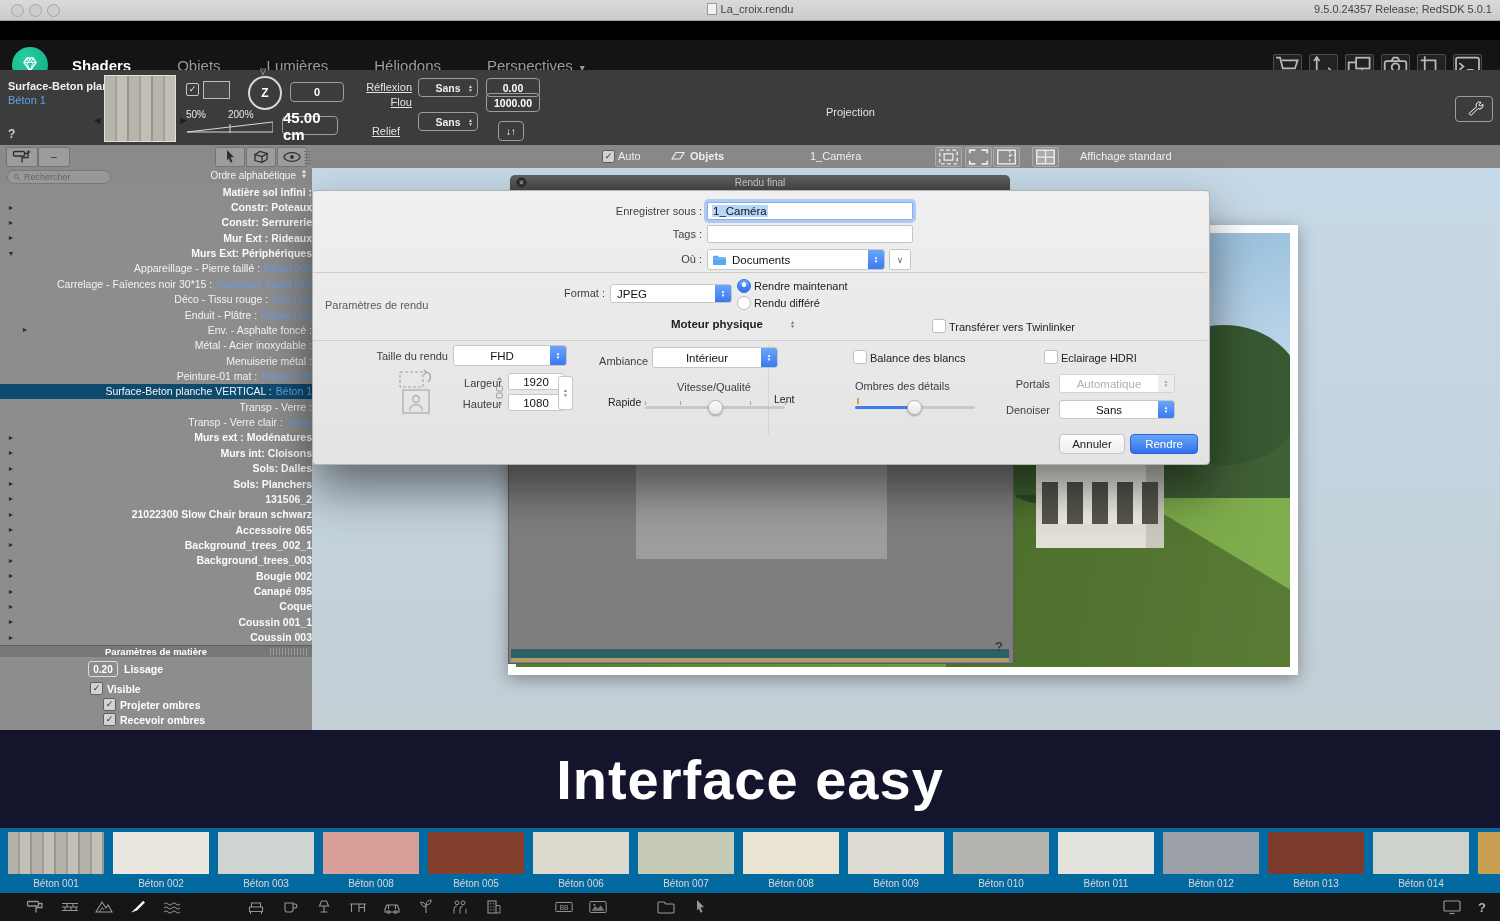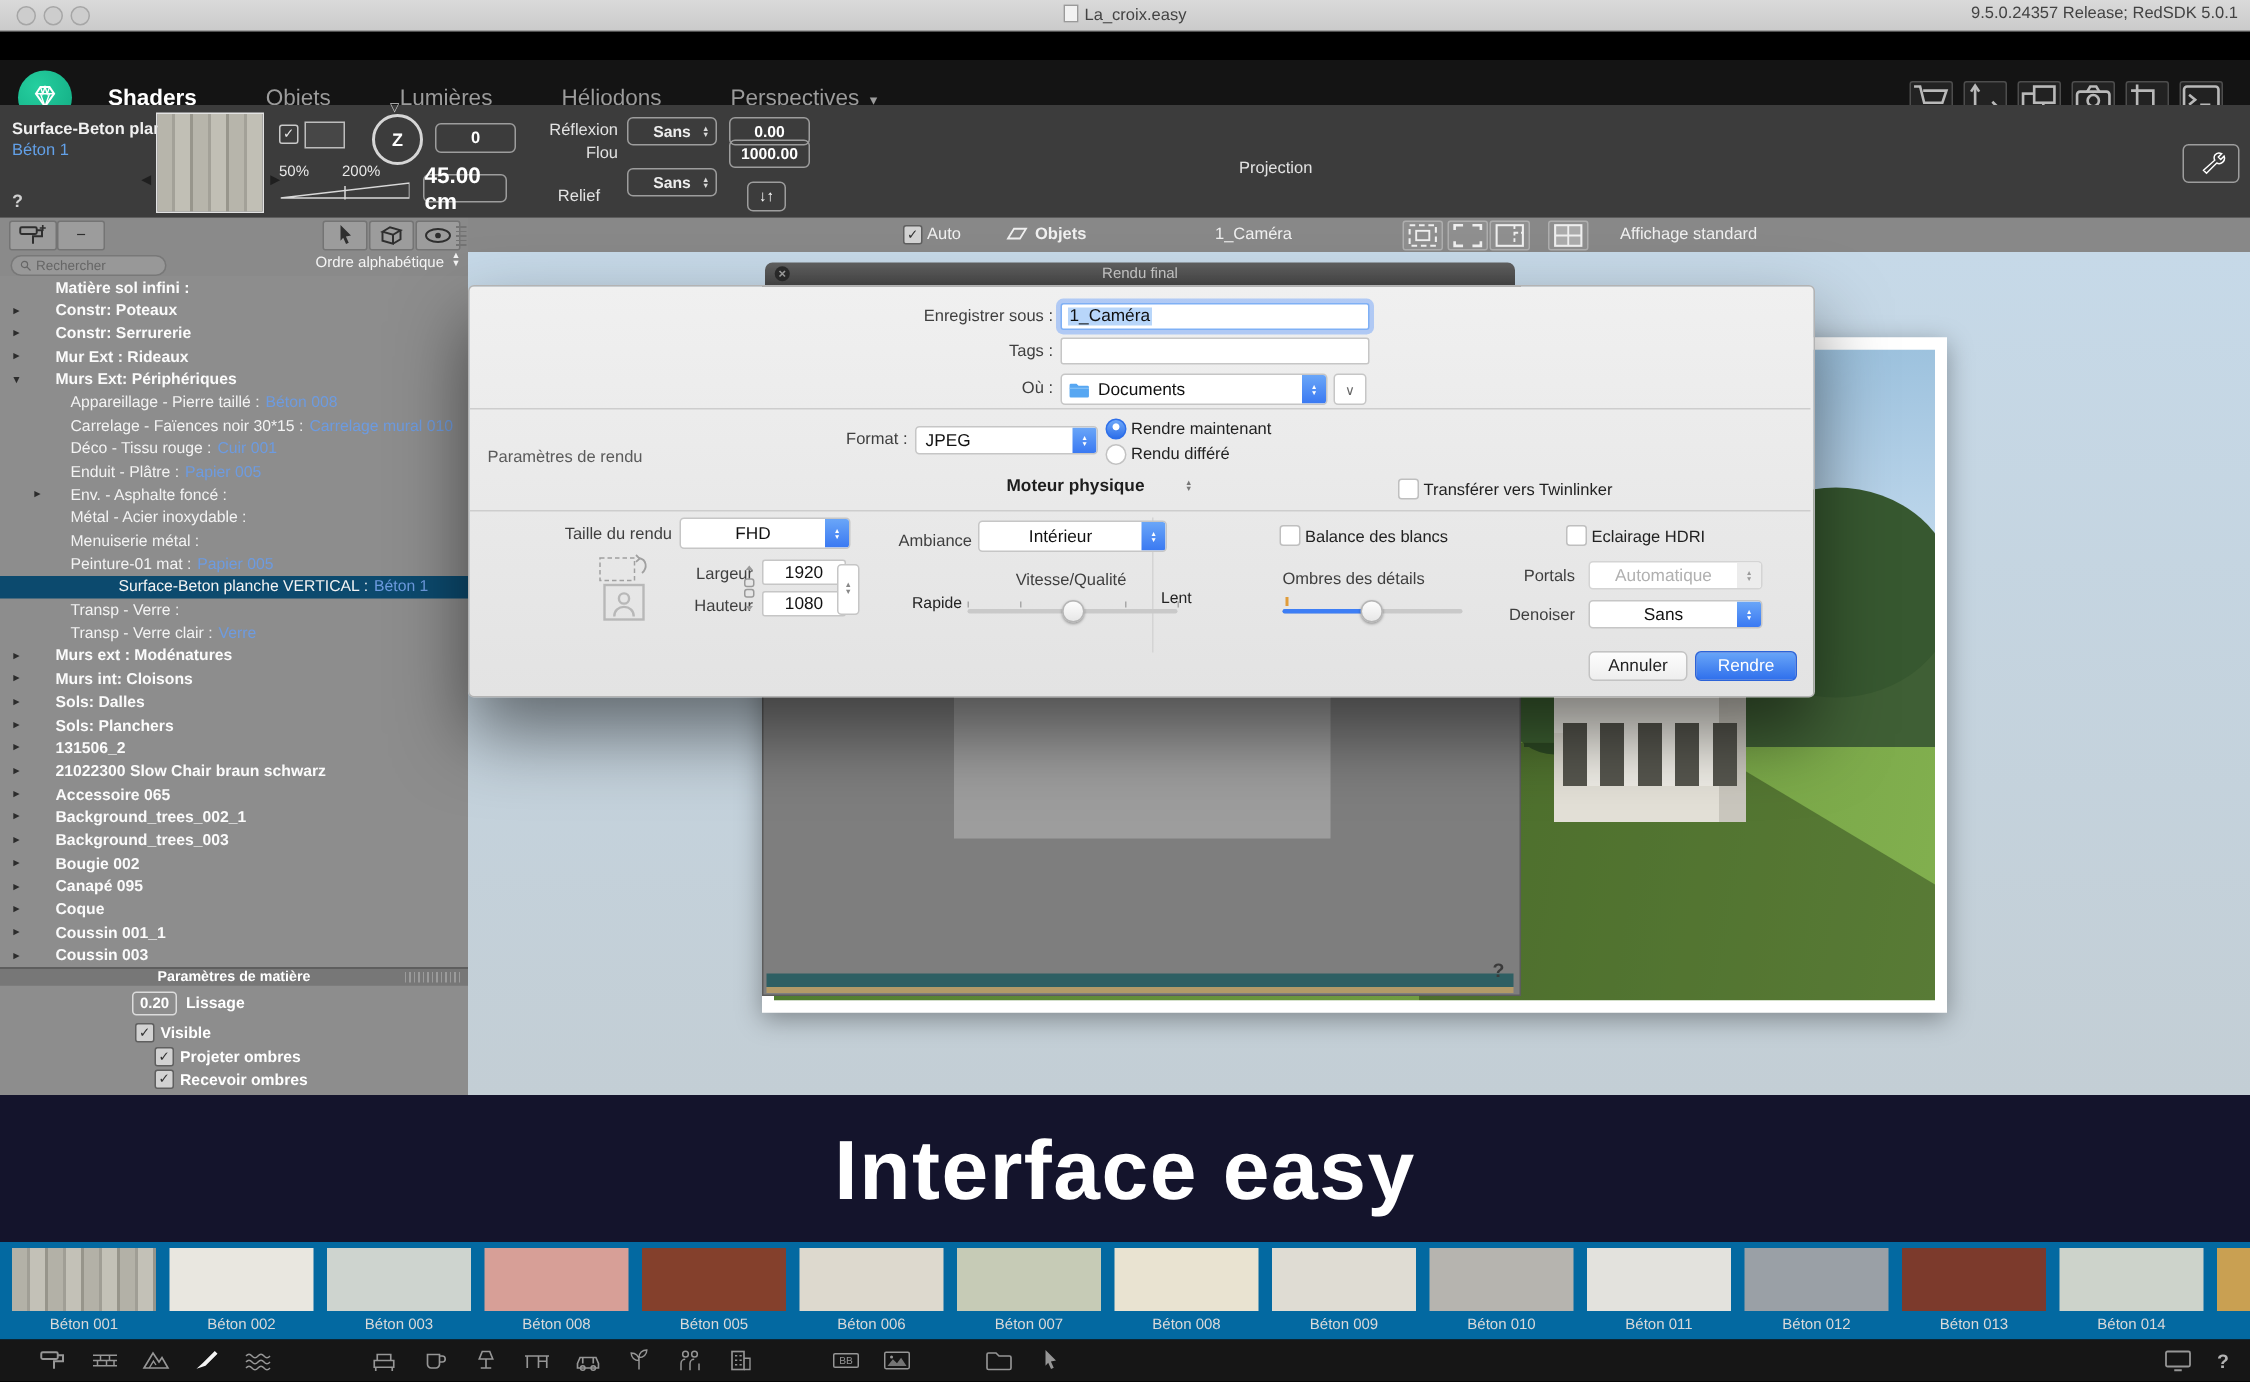--- a/index.html
+++ b/index.html
@@ -45,21 +45,21 @@
   .sp-swatch{left:203px;top:11px;width:25px;height:16px;border:1px solid #bdbdbd;background:#474747;}
   .dial{left:248px;top:6px;width:30px;height:30px;border:2px solid #d6d6d6;border-radius:50%;
     color:#fff;font-weight:bold;font-size:12px;display:flex;align-items:center;justify-content:center;}
   .dial-mark{left:260px;top:-3px;color:#cfcfcf;font-size:8px;}
   .fdark{border:1px solid #9d9d9d;border-radius:4px;color:#fff;font-weight:bold;
     display:flex;align-items:center;justify-content:center;background:transparent;}
   .ddark{border:1px solid #9d9d9d;border-radius:4px;color:#ededed;font-weight:bold;
     display:flex;align-items:center;justify-content:center;position:relative;}
   .ddark .dstep{position:absolute;right:4px;display:flex;flex-direction:column;line-height:4px;
     font-size:5px;color:#d8d8d8;font-weight:normal;}
-  .lblR{text-align:right;color:#e2e2e2;}
+  .lblR{text-align:right;color:#e2e2e2;text-decoration:underline;}
 
   
   .sbtoolbar{left:0;top:145px;width:312px;height:23px;background:#8a8a8a;border-bottom:1px solid #6d6d6d;}
   .sbtn{position:absolute;top:2px;height:18px;background:#9c9c9c;border:1px solid #747474;border-radius:2px;
     color:#2e2e2e;display:flex;align-items:center;justify-content:center;}
   .grip{background:repeating-linear-gradient(0deg,#747474 0 1px,transparent 1px 3px);}
   .vptoolbar{left:312px;top:145px;width:1188px;height:23px;background:#888;border-bottom:1px solid #6d6d6d;}
   .vp-lbl{position:absolute;top:5px;color:#f0f0f0;}
   .vbtn{position:absolute;top:2px;width:25px;height:18px;border:1px solid #aeaeae;background:#8f8f8f;
     color:#efefef;display:flex;align-items:center;justify-content:center;border-radius:2px;}
@@ -68,21 +68,21 @@
 
   
   .searchrow{left:0;top:168px;width:312px;height:16px;background:#8a8a8a;}
   .searchfield{position:absolute;left:7px;top:2px;width:92px;height:12px;border-radius:7px;
     background:#989898;border:1px solid #787878;display:flex;align-items:center;gap:3px;
     padding:0 5px;color:#666;font-size:9px;}
   .sortlbl{position:absolute;right:16px;top:2px;color:#f4f4f4;font-size:10px;}
   .sortstep{position:absolute;right:5px;top:1px;display:flex;flex-direction:column;line-height:5px;
     font-size:6px;color:#f4f4f4;}
   .sidebar{left:0;top:184px;width:312px;height:461px;background:#8d8d8d;overflow:hidden;}
-  .srow{height:15.37px;display:flex;align-items:center;position:relative;white-space:nowrap;}
+  .srow{height:15.37px;display:flex;align-items:center;position:relative;white-space:nowrap;justify-content:flex-end;}
   .srow .arrow{position:absolute;font-size:7px;color:#2c2c2c;width:10px;text-align:center;}
   .srow.group .arrow{left:6px;}
   .srow.sub .arrow{left:20px;}
   .srow .lbl{font-size:10.5px;color:#f3f3f3;}
   .srow.group .lbl{margin-left:37px;font-weight:bold;color:#fbfbfb;}
   .srow.sub .lbl{margin-left:47px;}
   .srow .mat{font-size:10.5px;color:#6d9be0;margin-left:4px;}
   .srow.selected{background:#0c4a6e;padding-left:32px;}
   .paramhdr{left:0;top:645px;width:312px;height:11px;background:#777;
     border-top:1px solid #5e5e5e;border-bottom:1px solid #5e5e5e;
@@ -185,21 +185,21 @@
 </style>
 </head>
 <body>
 
 <div class="root">
 
   <div class="abs titlebar">
     <span class="tl" style="left:11px"></span>
     <span class="tl" style="left:29px"></span>
     <span class="tl" style="left:47px"></span>
-    <div class="tb-title"><span class="tb-doc"></span><span>La_croix.easy</span></div>
+    <div class="tb-title"><span class="tb-doc"></span><span>La_croix.rendu</span></div>
     <div class="tb-version">9.5.0.24357 Release; RedSDK 5.0.1</div>
   </div>
 
   <div class="abs menubar">
     <div class="logo">
         <span class="ic" style="width:24px;height:24px">
           <svg viewBox="0 0 24 24">
             <path d="M6 9.5l3-4.5h6l3 4.5-6 8.5z" fill="none" stroke="#fff" stroke-width="1.4"></path>
             <path d="M6 9.5h12M9 5l1.5 4.5L12 5l1.5 4.5L15 5M9 9.5l3 8.5 3-8.5" fill="none" stroke="#fff" stroke-width="0.9"></path>
           </svg>

